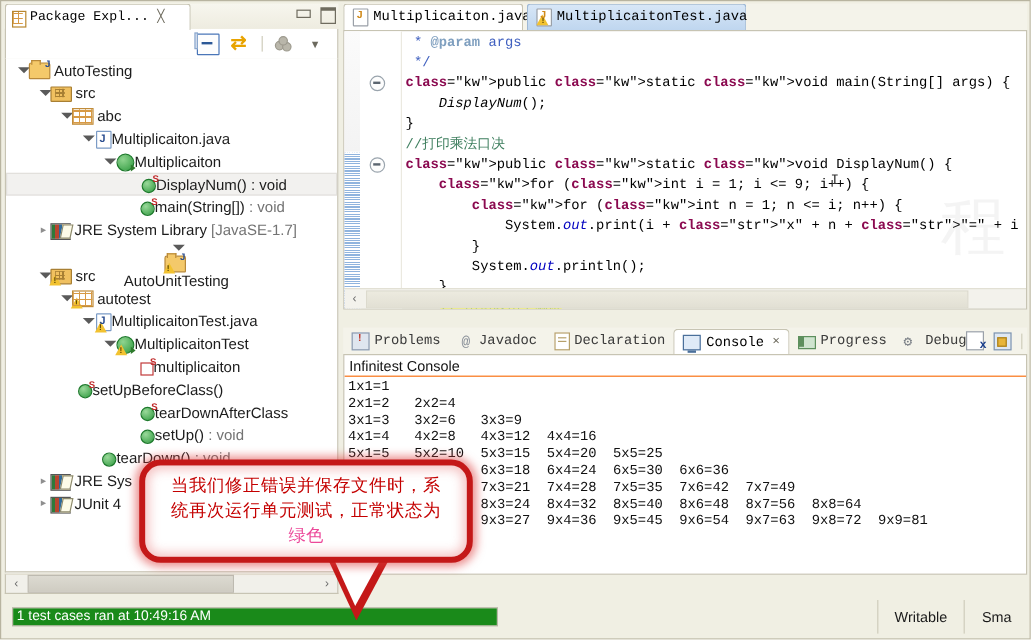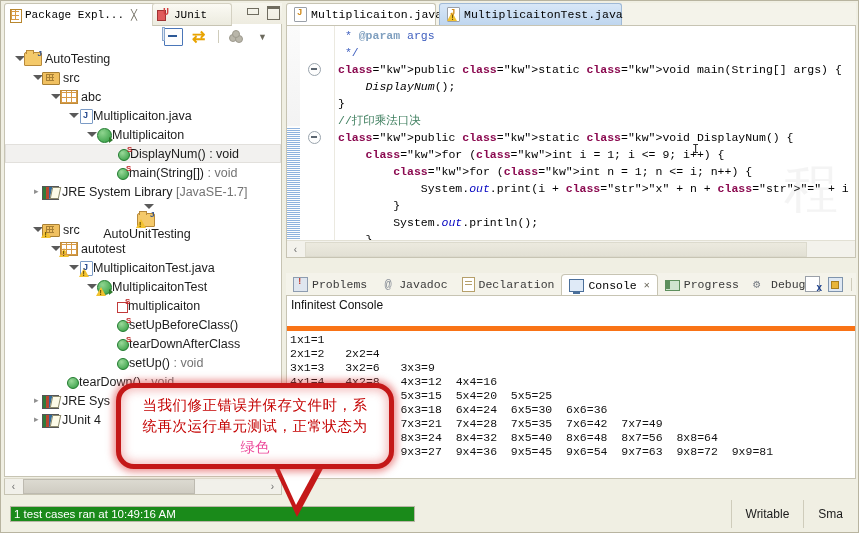--- a/index.html
+++ b/index.html
@@ -174,21 +174,21 @@
   }
   .cs-tab.active{
     background:#ffffff;border:1px solid #c7c4b3;border-bottom:none;
     border-top-left-radius:4px;border-top-right-radius:4px;color:#000;
   }
   .cs-tools{position:absolute;right:4px;top:3px;display:flex;align-items:center;gap:8px;}
   .cs-body{
     position:absolute;left:0;top:22px;width:570px;height:184px;
     background:#ffffff;border:1px solid #c7c4b3;box-sizing:border-box;overflow:hidden;
   }
-  .cs-title{font-size:12px;padding:2px 4px 14px 4px;border-bottom:5px solid #f97316;color:#111;}
+  .cs-title{font-size:12px;padding:2px 4px 1px 4px;border-bottom:1px solid #f97316;color:#111;}
   .cs-out{
     font-family:"Liberation Mono",monospace;font-size:11.5px;line-height:14px;
     white-space:pre;padding:2px 0 0 3px;color:#111;
   }
 
   
   .mini{width:14px;height:14px;position:relative;flex:none;}
   .m-javafile{width:11px;height:13px;background:#fff;border:1px solid #9aa0a8;border-radius:1px;}
   .m-javafile::after{content:"J";position:absolute;left:2px;top:-1px;font-size:9px;line-height:13px;color:#d08a1a;font-weight:bold;}
   .m-junit{width:13px;height:13px;position:relative;}
@@ -265,24 +265,20 @@
 
     <div class="view-tabrow">
       <div class="view-tab" style="left:0;width:143px;">
         <span class="mini" style="width:12px;">
           <span style="position:absolute;left:1px;top:1px;width:10px;height:12px;background:#fff;border:1px solid #b8872f;"></span>
           <span style="position:absolute;left:2px;top:2px;width:8px;height:10px;background:repeating-linear-gradient(0deg,#d79a45 0 1px,transparent 1px 4px),repeating-linear-gradient(90deg,#d79a45 0 1px,transparent 1px 4px);"></span>
         </span>
         <span>Package Expl...</span>
         <span class="tab-close">╳</span>
       </div>
-      <div class="view-tab inactive" style="left:148px;width:68px;border-bottom:1px solid #c7c4b3;">
-        <span class="mini m-junit"></span>
-        <span>JUnit</span>
-      </div>
       <div class="win-btns">
         <span class="wb min"></span>
         <span class="wb max"></span>
       </div>
     </div>
 
     <div class="view-toolbar">
       <span class="tbi ico-collapse"></span>
       <span class="tbi ico-link">⇄</span>
       <span class="tb-sep"></span>
@@ -370,36 +366,36 @@
           <span class="ti i-class">
             <span class="warn-ov"></span>
           </span>
           <span class="tl">MultiplicaitonTest</span>
         </div>
         <div class="trow" style="padding-left: 98px;">
           <span class="arrow "></span>
           <span class="ti i-field"></span>
           <span class="tl">multiplicaiton</span>
         </div>
-        <div class="trow" style="padding-left: 98px;">
+        <div class="trow" style="padding-left: 46px;">
           <span class="arrow "></span>
           <span class="ti i-meth s"></span>
           <span class="tl">setUpBeforeClass()</span>
         </div>
         <div class="trow" style="padding-left: 98px;">
           <span class="arrow "></span>
           <span class="ti i-meth s"></span>
           <span class="tl">tearDownAfterClass</span>
         </div>
         <div class="trow" style="padding-left: 98px;">
           <span class="arrow "></span>
           <span class="ti i-meth"></span>
           <span class="tl">setUp()<span class="dim"> : void</span></span>
         </div>
-        <div class="trow" style="padding-left: 48px;">
+        <div class="trow" style="padding-left: 66px;">
           <span class="arrow "></span>
           <span class="ti i-meth"></span>
           <span class="tl">tearDown()<span class="dim"> : void</span></span>
         </div>
         <div class="trow" style="padding-left: 26px;">
           <span class="arrow closed">
             <i>▸</i>
           </span>
           <span class="ti i-lib"></span>
           <span class="tl">JRE Sys</span>

